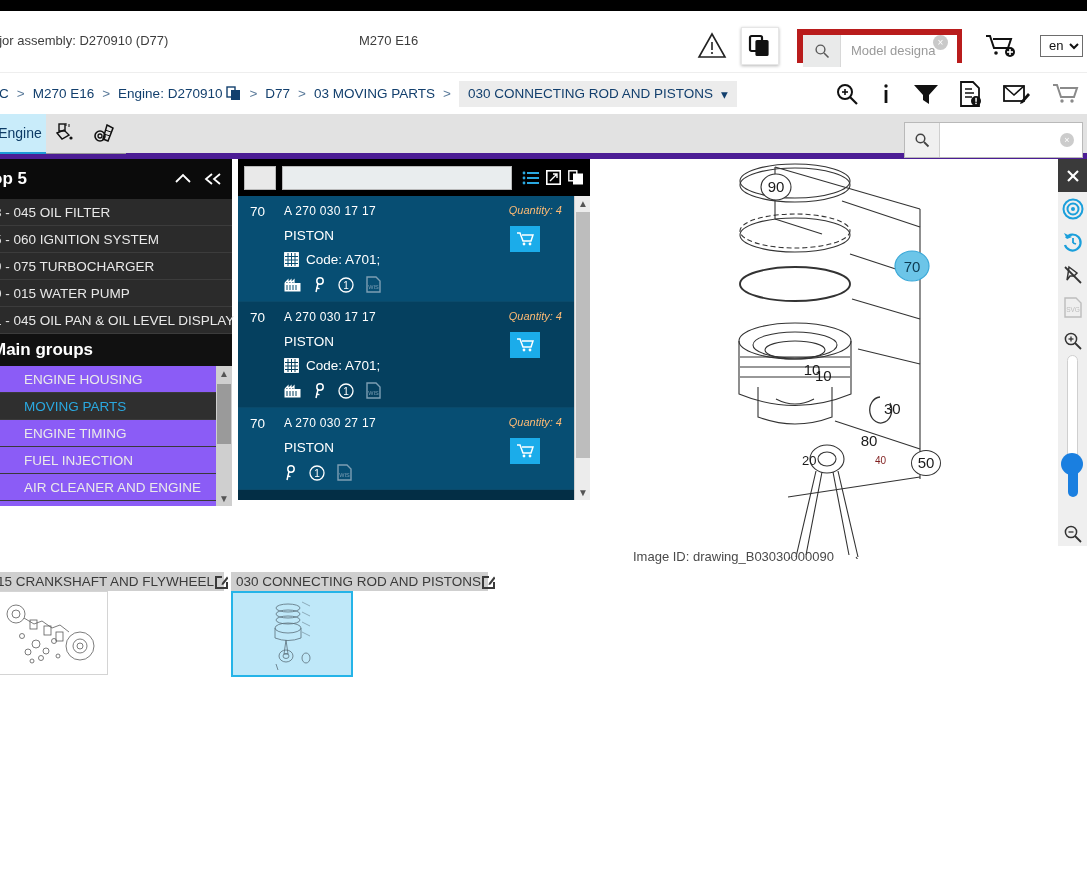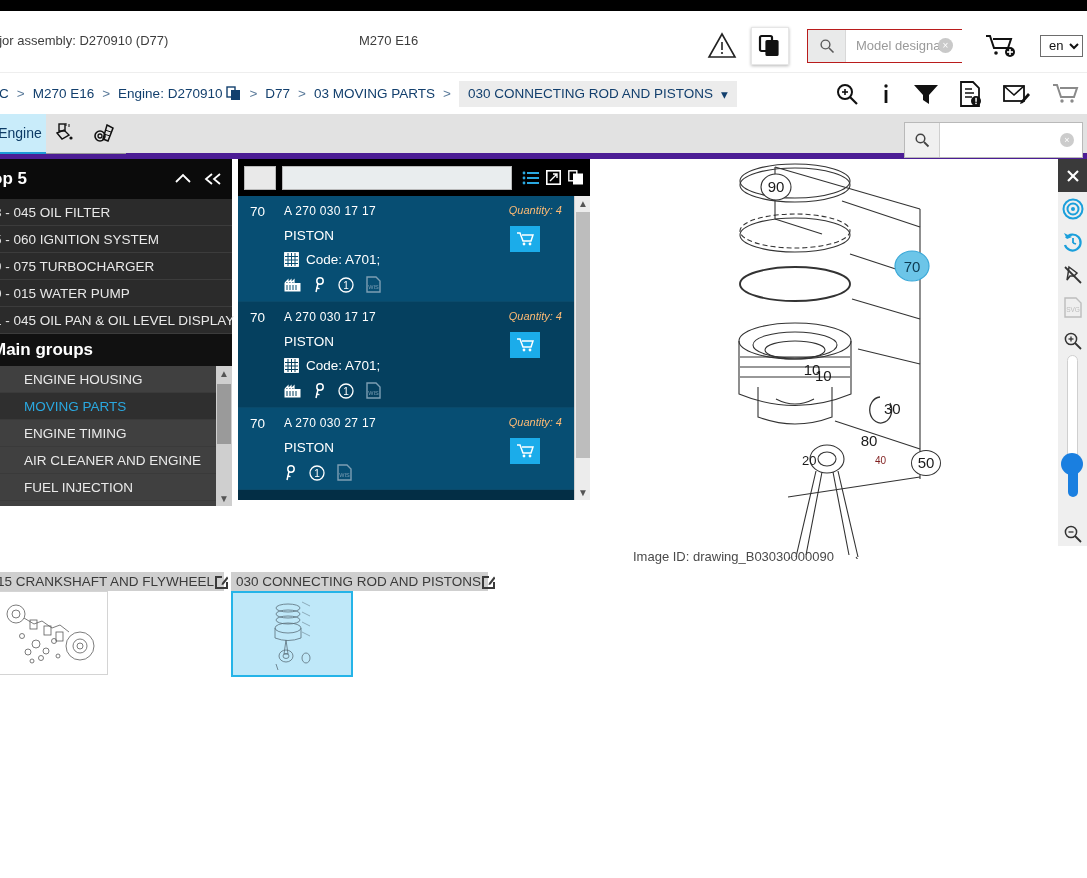--- a/index.html
+++ b/index.html
@@ -22,21 +22,21 @@
   .hdr-assembly { position:absolute; left:-8px; top:22px; font-size:13px; color:#3d3d3d; white-space:nowrap; }
   .hdr-model { position:absolute; left:359px; top:22px; font-size:13px; color:#3d3d3d; white-space:nowrap; }
 
   .hdr-icons { position:absolute; right:0; top:11px; height:47px; display:flex; align-items:center; }
   .warn-icon { margin-right:14px; }
   .copy-btn {
     width:38px; height:38px; background:#fff; border:1px solid #e6e6e6;
     box-shadow:0 1px 3px rgba(0,0,0,.28);
     display:flex; align-items:center; justify-content:center; margin-right:18px;
   }
-  .searchbox { display:flex; align-items:center; height:34px; border:1px solid #b91c1c; background:#fff; margin-right:22px; }
+  .searchbox { display:flex; height:34px; border:6px solid #b91c1c; background:#fff; margin-right:22px; }
   .searchbox .mag { width:38px; height:32px; background:#e9eaea; display:flex; align-items:center; justify-content:center; border-right:1px solid #d8d8d8; }
   .searchbox input {
     width:116px; height:32px; border:none; outline:none; font-size:13px;
     color:#333; padding-left:10px; font-family:"Liberation Sans", sans-serif; background:#fff;
   }
   .searchbox input::placeholder { color:#9a9a9a; }
   .clear-x {
     width:15px; height:15px; border-radius:50%; background:#c9c9c9; color:#fff;
     font-size:10px; line-height:15px; text-align:center; margin-left:-24px; margin-right:8px; cursor:pointer;
   }
@@ -95,21 +95,21 @@
   .top5ctrls { display:flex; gap:12px; align-items:center; font-size:18px; color:#fff; }
   .top5list { background:#2b2b2b; }
   .top5item {
     height:27px; display:flex; align-items:center; font-size:13.5px; color:#e8e8e8;
     border-bottom:1px solid #3c3c3c; padding-left:0; margin-left:-6px; white-space:nowrap; cursor:pointer;
   }
   .mg-head {
     height:32px; background:#111; color:#fff; display:flex; align-items:center;
     font-size:17px; font-weight:bold; margin-left:-8px; padding-left:0;
   }
-  .mglist { position:relative; background:#404040; height:140px; overflow:hidden; }
+  .mglist { position:relative; background:#8b5cf6; height:140px; overflow:hidden; }
   .mgitem {
     height:27px; display:flex; align-items:center; font-size:13.5px; color:#eaeaea;
     border-bottom:1px solid #3a3a3a; padding-left:0; cursor:pointer; white-space:nowrap;
   }
   .mgitem .num { width:14px; margin-left:-8px; display:inline-block; }
   .mgitem .lbl { margin-left:18px; }
   .mgitem.sel { background:#2f2f2f; color:#2aa8e0; }
   .mg-scroll { position:absolute; right:0; top:0; width:16px; height:140px; background:#cfcfcf; }
   .mg-thumb { position:absolute; right:1px; top:18px; width:14px; height:60px; background:#9a9a9a; }
   .mg-arrow { position:absolute; right:2px; width:12px; text-align:center; color:#555; font-size:10px; }
@@ -360,26 +360,26 @@
       </div>
       <div class="mgitem sel">
         <span class="num">3</span>
         <span class="lbl">MOVING PARTS</span>
       </div>
       <div class="mgitem">
         <span class="num">5</span>
         <span class="lbl">ENGINE TIMING</span>
       </div>
       <div class="mgitem">
+        <span class="num">7</span>
+        <span class="lbl">FUEL INJECTION</span>
+      </div>
+      <div class="mgitem">
         <span class="num">9</span>
         <span class="lbl">AIR CLEANER AND ENGINE</span>
-      </div>
-      <div class="mgitem">
-        <span class="num">7</span>
-        <span class="lbl">FUEL INJECTION</span>
       </div>
       <div class="mgitem">
         <span class="num"></span>
 
       </div>
 
       <div class="mg-scroll">
         <div class="mg-arrow" style="top:2px">▲</div>
         <div class="mg-thumb"></div>
         <div class="mg-arrow" style="bottom:2px">▼</div>

